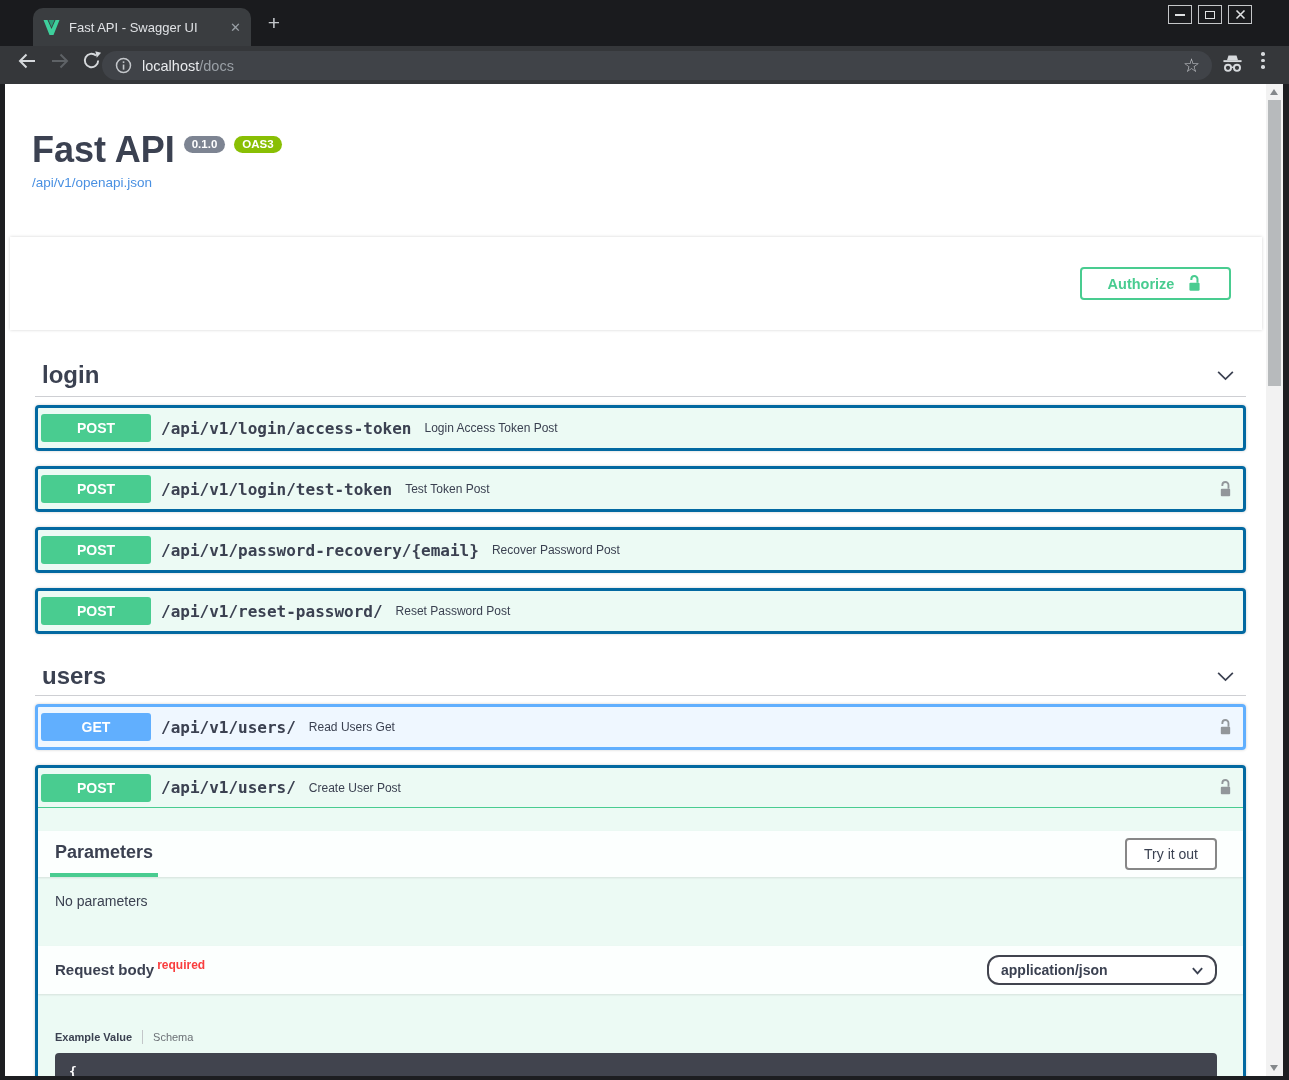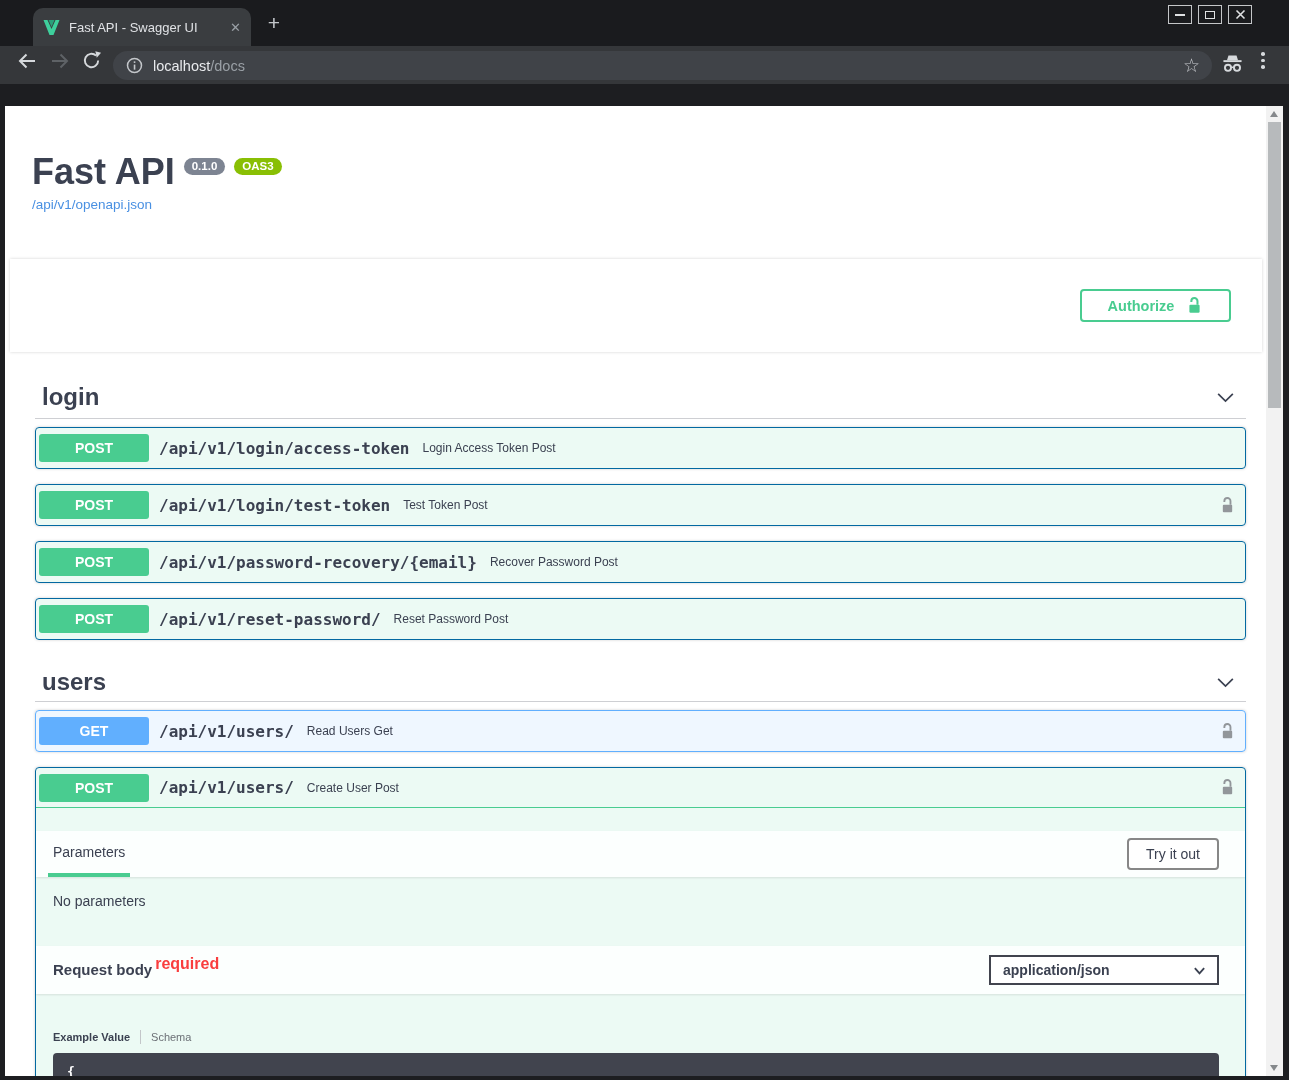--- a/index.html
+++ b/index.html
@@ -14,31 +14,31 @@
   .tab-close { color:#9aa0a6; font-size:13px; margin-left:6px; cursor:default; }
   .newtab { position:absolute; left:262px; top:12px; width:24px; height:24px; color:#c3c6ca;
             font-size:21px; line-height:22px; text-align:center; }
   .winbtns { position:absolute; right:37px; top:5px; display:flex; gap:6px; }
   .winbtn { width:24px; height:19px; border:1.5px solid #c4c6c8; display:flex; align-items:center; justify-content:center; }
   .winbtn .bar { width:10px; height:2px; background:#dfe1e3; }
   .winbtn .box { width:10px; height:8px; border:1.5px solid #dfe1e3; }
 
   .toolbar { position:absolute; top:46px; left:0; right:0; height:38px; background:#35373a; }
   .navic { position:absolute; top:50px; }
-  .urlpill { position:absolute; left:113px; right:77px; top:51px; height:29px; background:#404348;
+  .urlpill { position:absolute; left:102px; right:77px; top:51px; height:29px; background:#404348;
              border-radius:15px; display:flex; align-items:center; padding:0 12px 0 13px; }
   .url-text { margin-left:10px; font-size:14.5px; }
   .url-host { color:#e8eaed; }
   .url-path { color:#9aa0a6; }
   .star { margin-left:auto; color:#c6c9cd; font-size:19px; line-height:19px; }
   .menudots { position:absolute; left:1261px; top:52px; display:flex; flex-direction:column; gap:3px; }
   .menudots i { width:3.5px; height:3.5px; border-radius:50%; background:#d6d9dc; }
 
   
-  .viewport { position:absolute; left:5px; right:6px; top:84px; bottom:4px; background:#c4b5fd;margin-top:22px; }
+  .viewport { position:absolute; left:5px; right:6px; top:84px; bottom:4px; background:#c4b5fd; }
   .content  { position:absolute; left:0; right:17px; top:0; bottom:0; overflow:hidden; background:#fff; color:#3b4151; }
   .scrollbar { position:absolute; right:0; top:0; bottom:0; width:17px; background:#f2f2f2; }
   .sb-thumb { position:absolute; left:2px; right:2px; top:16px; height:286px; background:#b7babc; }
   .sb-up   { position:absolute; top:5px; left:4px; width:0; height:0; border-left:4.5px solid transparent; border-right:4.5px solid transparent; border-bottom:6px solid #85888b; }
   .sb-down { position:absolute; bottom:5px; left:4px; width:0; height:0; border-left:4.5px solid transparent; border-right:4.5px solid transparent; border-top:6px solid #85888b; }
 
   
   .info { padding:45px 0 0 27px; }
   .api-title { font-size:36px; font-weight:bold; color:#3b4151; line-height:42px; display:inline-block; }
   .badge { display:inline-block; position:relative; top:-14px; margin-left:9px; padding:2px 8px 3px;
@@ -55,21 +55,21 @@
 
   
   .swagger { margin:0 20px 0 30px; }
   .tag-header { display:flex; align-items:center; justify-content:space-between;
                 padding:0 10px 0 7px; border-bottom:1px solid rgba(59,65,81,.25); }
   .tag-header.login { margin-top:24px; height:43px;gap:8px; }
   .tag-header.users { margin-top:23px; height:39px; }
   .tag-name { font-size:24px; font-weight:bold; color:#3b4151; }
   .rows { margin-top:8px; }
 
-  .opblock { border:1px solid #0369a1; border-radius:4px; background:rgba(73,204,144,.1);
+  .opblock { border:3px solid #0369a1; border-radius:4px; background:rgba(73,204,144,.1);
              box-shadow:0 0 3px rgba(0,0,0,.19); margin-bottom:15px; }
   .opblock.get { border-color:#61affe; background:rgba(97,175,254,.1); }
   .op-summary { display:flex; align-items:center; height:40px; padding:0 9px 0 3px; cursor:pointer; }
   .opblock.open .op-summary { border-bottom:1px solid #49cc90; }
   .method-badge { width:110px; height:28px; border-radius:3px; background:#49cc90; color:#fff;
                   font-weight:bold; font-size:14px; display:flex; align-items:center; justify-content:center; }
   .opblock.get .method-badge { background:#61affe; }
   .op-path { font-family:"DejaVu Sans Mono", monospace; font-weight:bold; font-size:16px; color:#3b4151; margin-left:10px; }
   .op-desc { font-size:12px; color:#3b4151; margin-left:13px; }
   .lock { margin-left:auto; display:flex; align-items:center; cursor:pointer; }
@@ -77,27 +77,27 @@
   
   .op-body { }
   .op-description { margin:14px 26px 0 17px; height:32px; background:#41444e; border-radius:4px;
                     color:#fff; font-family:"DejaVu Sans Mono", monospace; font-size:13px; font-weight:bold;
                     display:flex; align-items:center; padding-left:12px; }
   .section-header { background:rgba(255,255,255,.85); box-shadow:0 1px 2px rgba(0,0,0,.1);
                     display:flex; align-items:center; justify-content:space-between; padding:0 26px 0 0; }
   .section-header.params { margin-top:23px; height:46px; }
   .section-header.reqbody { height:48px; }
   .tab-item { align-self:stretch; display:flex; align-items:center; margin-left:12px; padding:12px 5px;
-              border-bottom:4px solid #49cc90; font-weight:normal; font-size:14px; color:#3b4151; cursor:pointer; }
+              border-bottom:4px solid #49cc90; font-weight:bold; font-size:18px; color:#3b4151; cursor:pointer; }
   .tryout-btn { border:2px solid #878787; border-radius:4px; background:#fff; color:#3b4151;
                 font-weight:normal; font-size:14px; padding:6px 17px; cursor:pointer; }
   .no-params { padding:16px 17px 37px; font-size:14px; color:#3b4151; }
   .reqbody-label { font-weight:bold; font-size:15px; color:#3b4151; margin-left:17px; }
-  .required { color:#f93e3e; font-size:16px; font-weight:bold; position:relative; top:-6px; left:3px; }
-  .content-type { width:230px; height:30px; border:2px solid #41444e; border-radius:0; background:#fff;
+  .required { color:#f93e3e; font-size:12px; font-weight:bold; position:relative; top:-6px; left:3px; }
+  .content-type { width:230px; height:30px; border:2px solid #41444e; border-radius:12px; background:#fff;
                   display:flex; align-items:center; justify-content:space-between; padding:0 11px 0 12px;
                   font-weight:bold; font-size:14px; color:#3b4151; cursor:pointer; }
   .model-tabs { margin:36px 0 0 17px; display:flex; align-items:center; font-size:11px; height:14px; }
   .model-tab-active { font-weight:bold; color:#3b4151; cursor:pointer; }
   .model-tab-sep { width:1px; height:14px; background:#c3c6c9; margin:0 10px; }
   .model-tab { color:#6b6f75; cursor:pointer; }
   .code-block { margin:9px 26px 0 17px; height:70px; background:#41444e; border-radius:4px;
                 color:#fff; font-family:"DejaVu Sans Mono", monospace; font-size:13px; font-weight:bold;
                 padding:11px 14px; }
   svg { display:block; }

